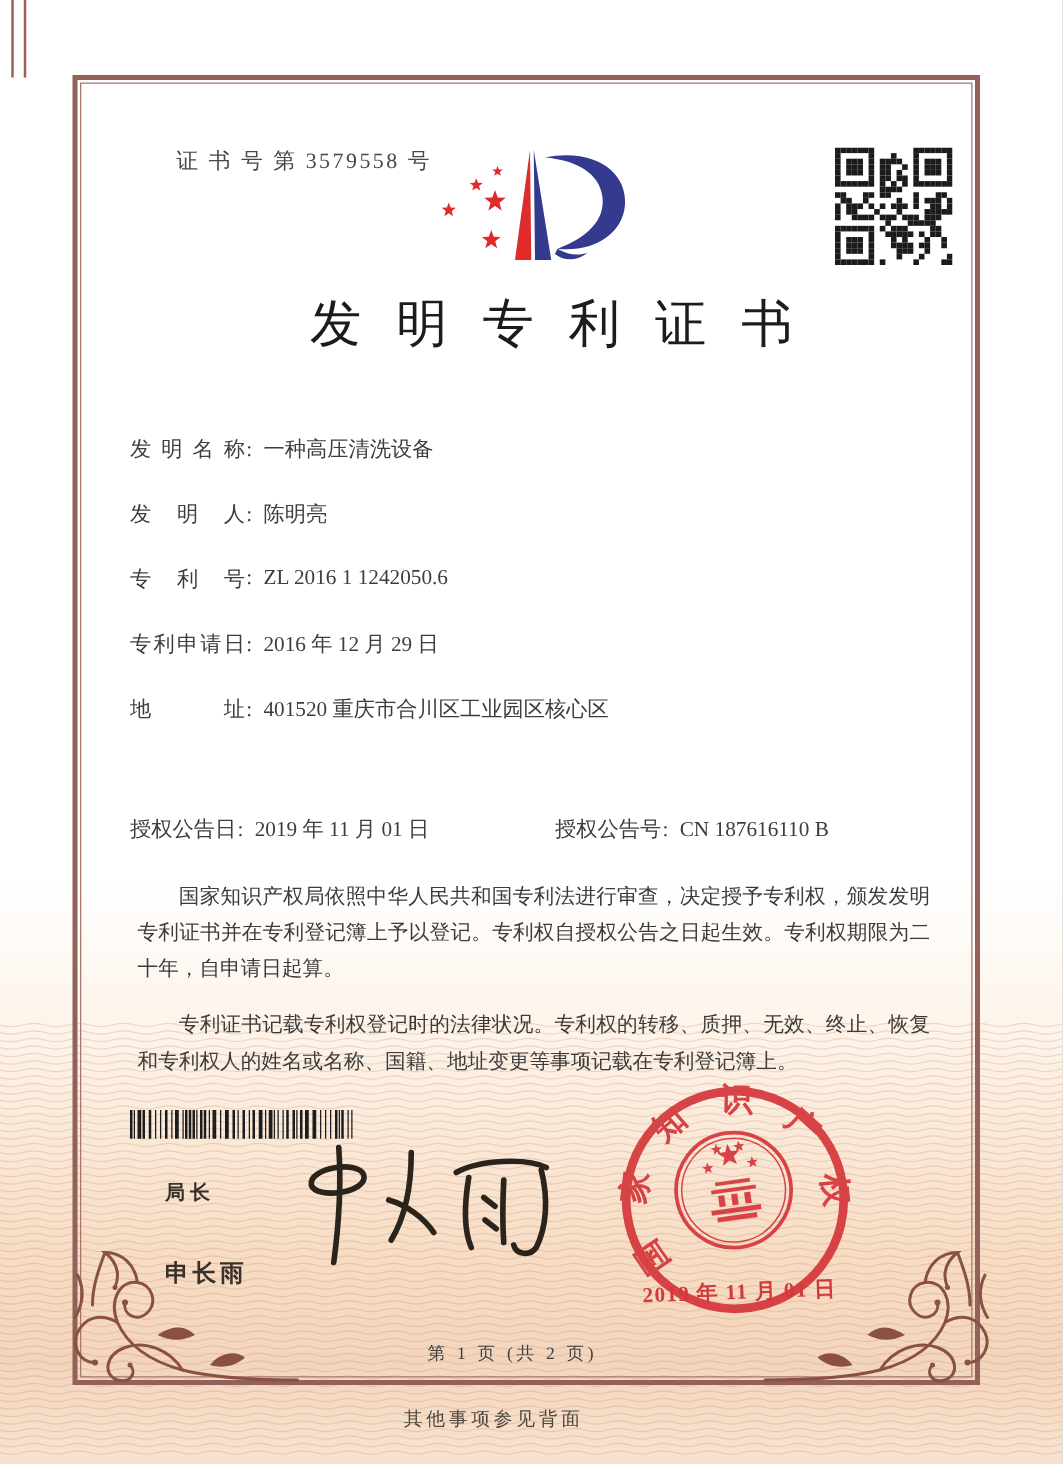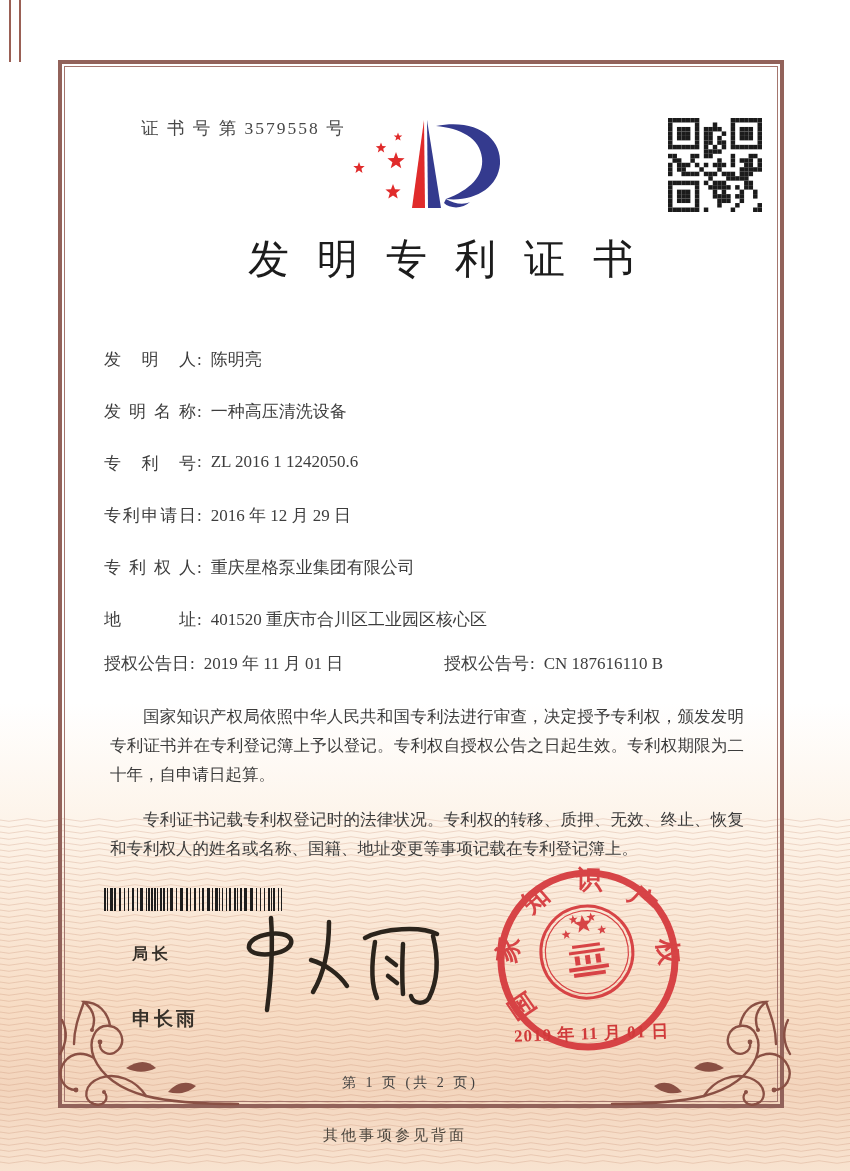--- a/index.html
+++ b/index.html
@@ -388,33 +388,30 @@
       <rect x="89.52" y="44.76" width="4.48" height="4.48" fill="#1b1b1b"></rect>
       <rect x="89.52" y="49.24" width="4.48" height="4.48" fill="#1b1b1b"></rect>
       <rect x="89.52" y="85.05" width="4.48" height="4.48" fill="#1b1b1b"></rect>
       <rect x="89.52" y="89.52" width="4.48" height="4.48" fill="#1b1b1b"></rect>
     </svg>
 
   <div class="abs title">发明专利证书</div>
 
   <div class="abs rows">
     <div class="row">
-      <span class="lbl">发明人</span><span class="colon">:</span><span>陈明亮</span>
+      <span class="lbl">发明名称</span><span class="colon">:</span><span>一种高压清洗设备</span>
     </div>
     <div class="row">
-      <span class="lbl">发明名称</span><span class="colon">:</span><span>一种高压清洗设备</span>
+      <span class="lbl">发明人</span><span class="colon">:</span><span>陈明亮</span>
     </div>
     <div class="row">
       <span class="lbl">专利号</span><span class="colon">:</span><span>ZL 2016 1 1242050.6</span>
     </div>
     <div class="row">
       <span class="lbl">专利申请日</span><span class="colon">:</span><span>2016 年 12 月 29 日</span>
-    </div>
-    <div class="row">
-      <span class="lbl">专利权人</span><span class="colon">:</span><span>重庆星格泵业集团有限公司</span>
     </div>
     <div class="row">
       <span class="lbl">地址</span><span class="colon">:</span><span>401520 重庆市合川区工业园区核心区</span>
     </div>
   </div>
 
   <div class="abs grant">
     <span class="g1">
       <span>授权公告日</span><span class="colon">:</span><span>2019 年 11 月 01 日</span>
     </span>

